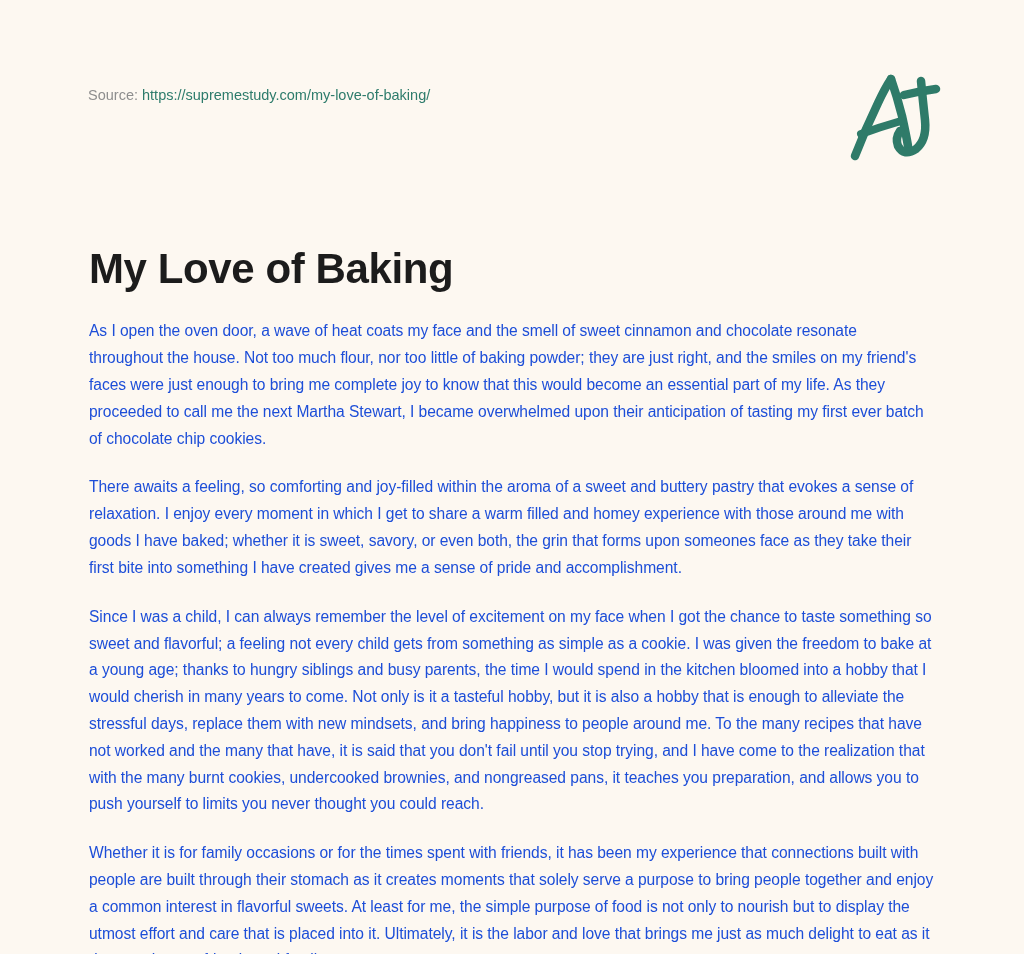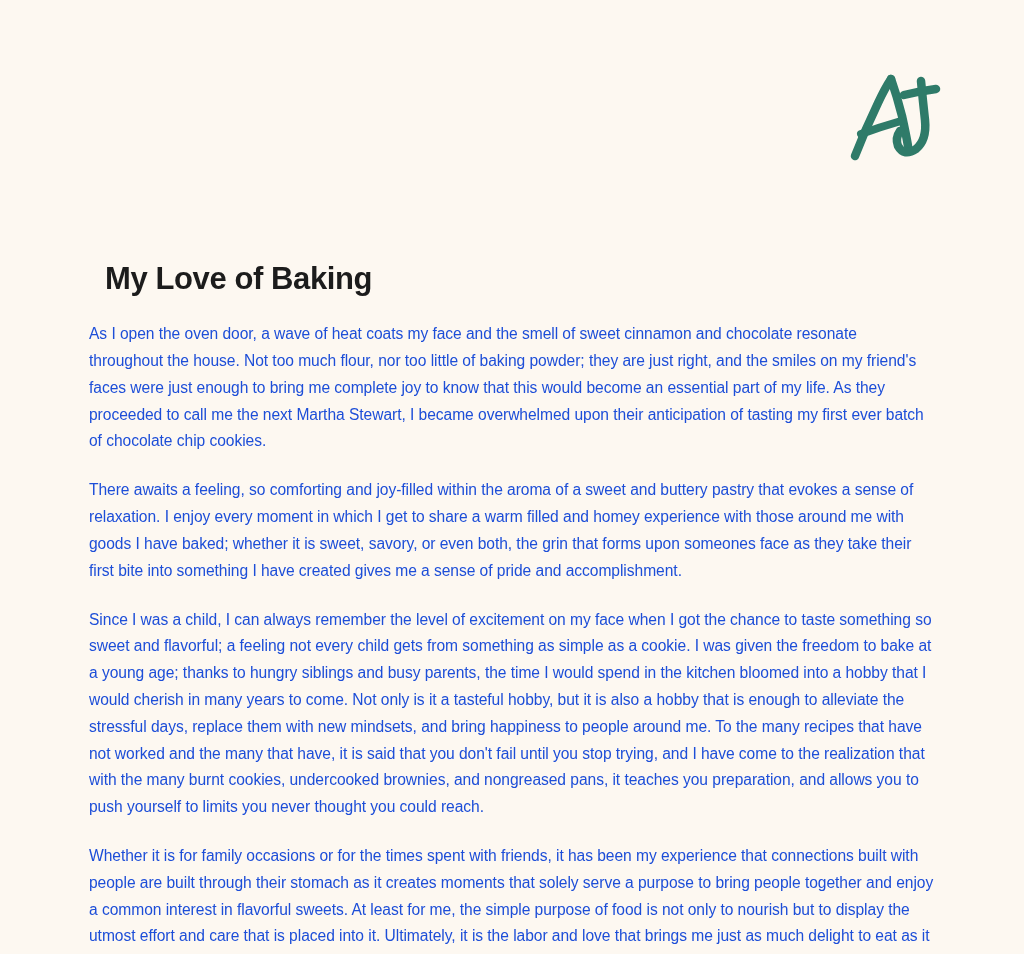--- a/index.html
+++ b/index.html
@@ -83,22 +83,22 @@
 
   
   .article {
     position: absolute;
     left: 89px;
     top: 244px;
     width: 846px;
   }
 
   .article-title {
-    margin: 16px;
-    font-size: 31px;
+    margin: 0;
+    font-size: 42px;
     font-weight: bold;
     color: #1c1c1c;
     letter-spacing: -0.4px;
     line-height: 1.2;
   }
 
   .article-body {
     margin-top: 24px;
   }
 
@@ -117,20 +117,23 @@
 </style>
 </head>
 <body>
 
 <div class="page">
 
   <div class="header">
 
     <div class="header-text">
 
+      <div class="source-line">
+        <span class="source-label">Source:</span> <a class="source-url" href="#">https://supremestudy.com/my-love-of-baking/</a>
+      </div>
     </div>
 
     <div class="logo-wrap">
       <svg viewBox="0 0 108 112" xmlns="http://www.w3.org/2000/svg">
         <g fill="none" stroke="#2f7b69" stroke-linecap="round" stroke-linejoin="round">
 
           <path d="M15 98 Q25 72 38 45 Q45 30 51 21" stroke-width="8.5"></path>
 
           <path d="M51 21 Q57 38 62 58 Q66 76 68 88" stroke-width="8.5"></path>
 

